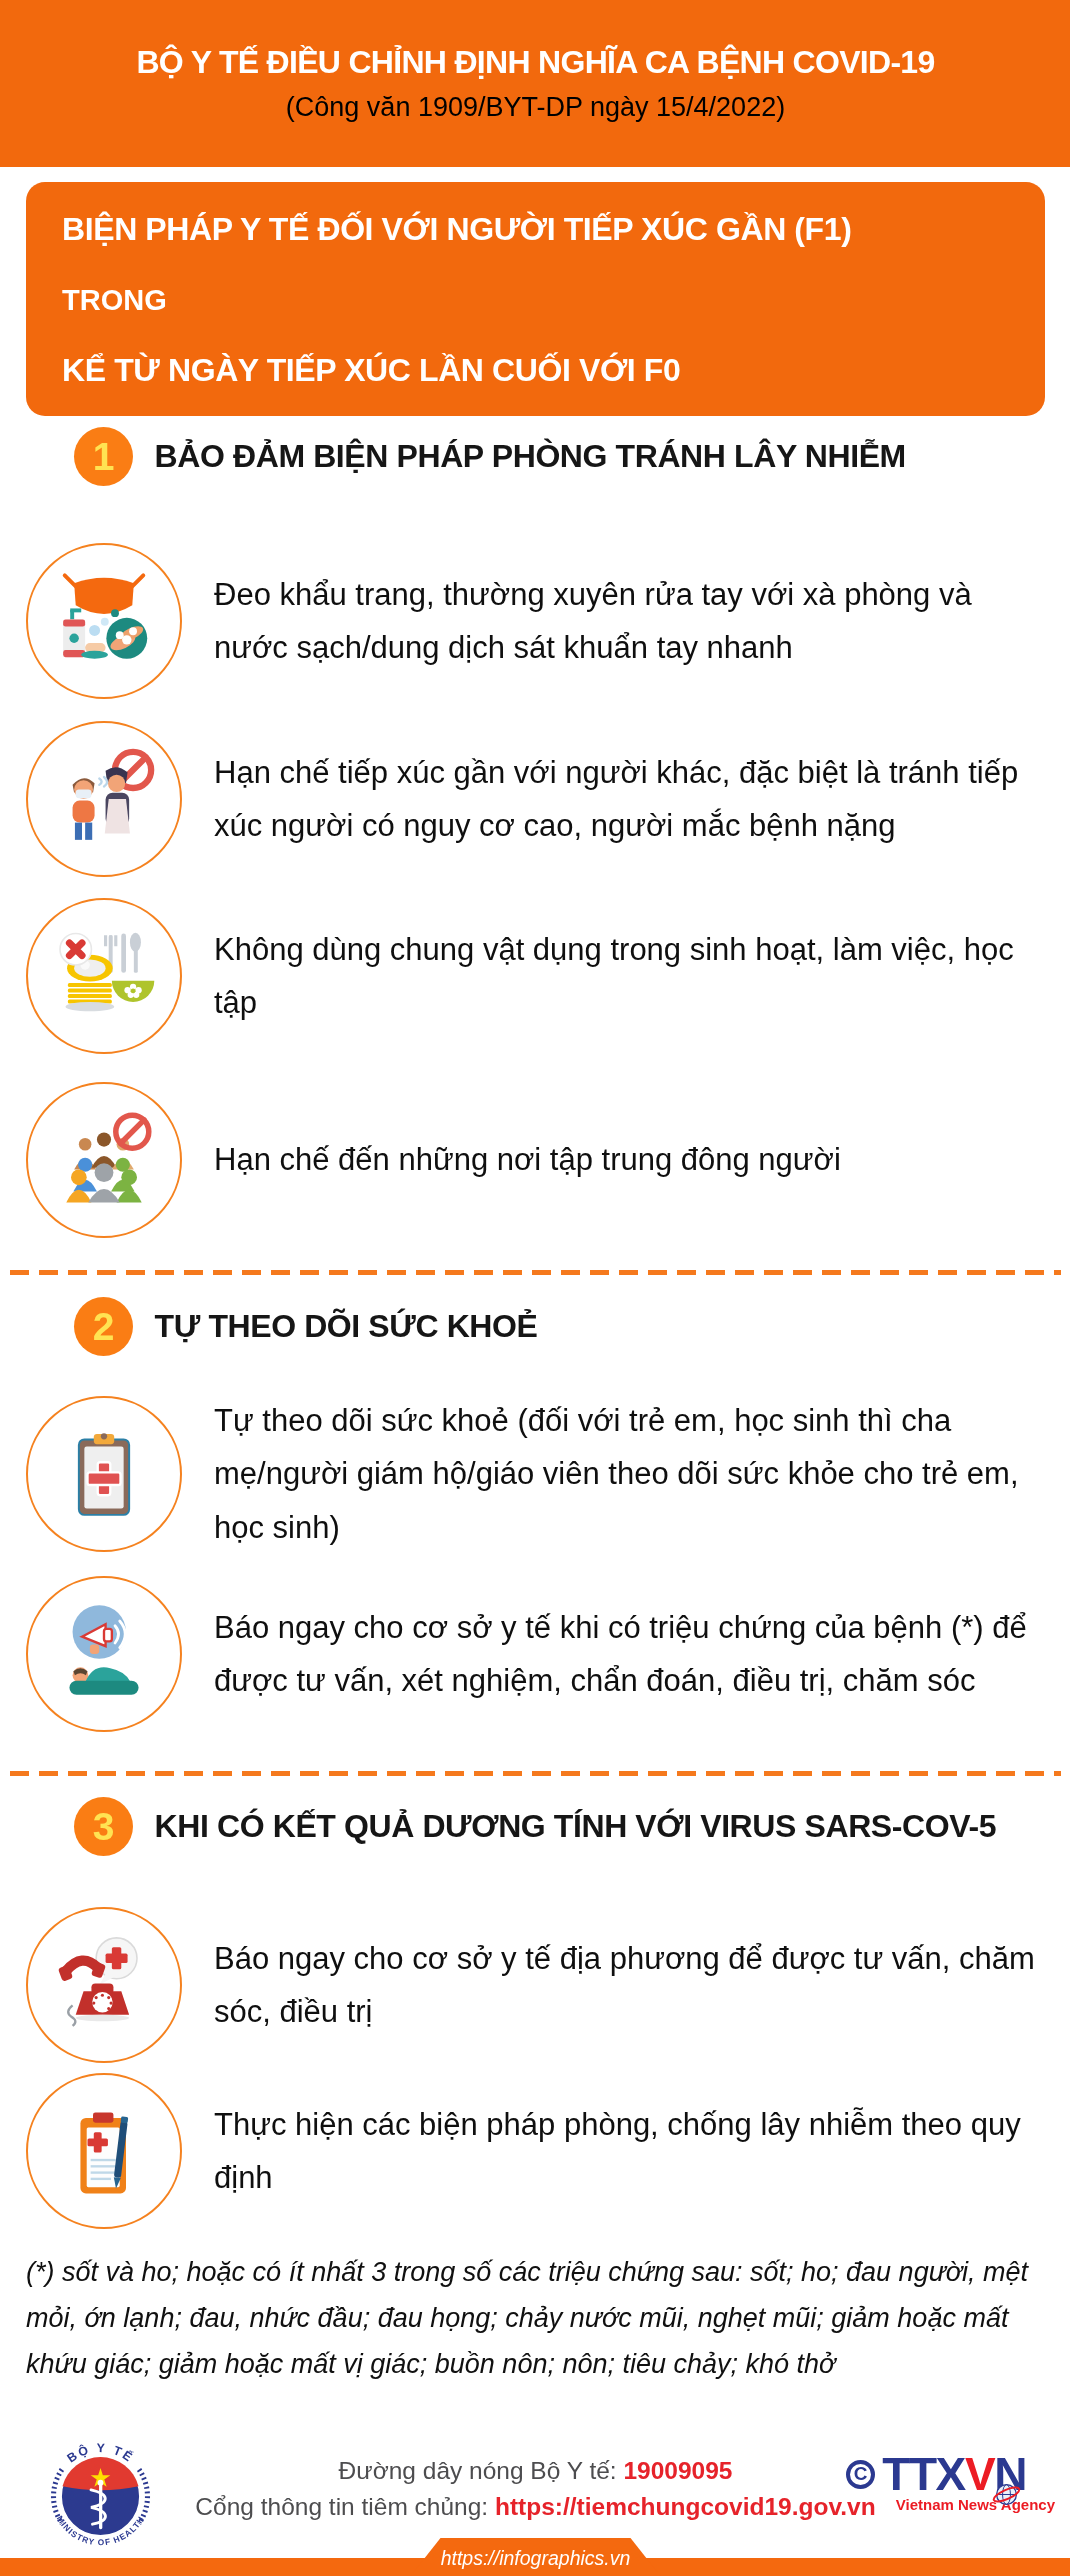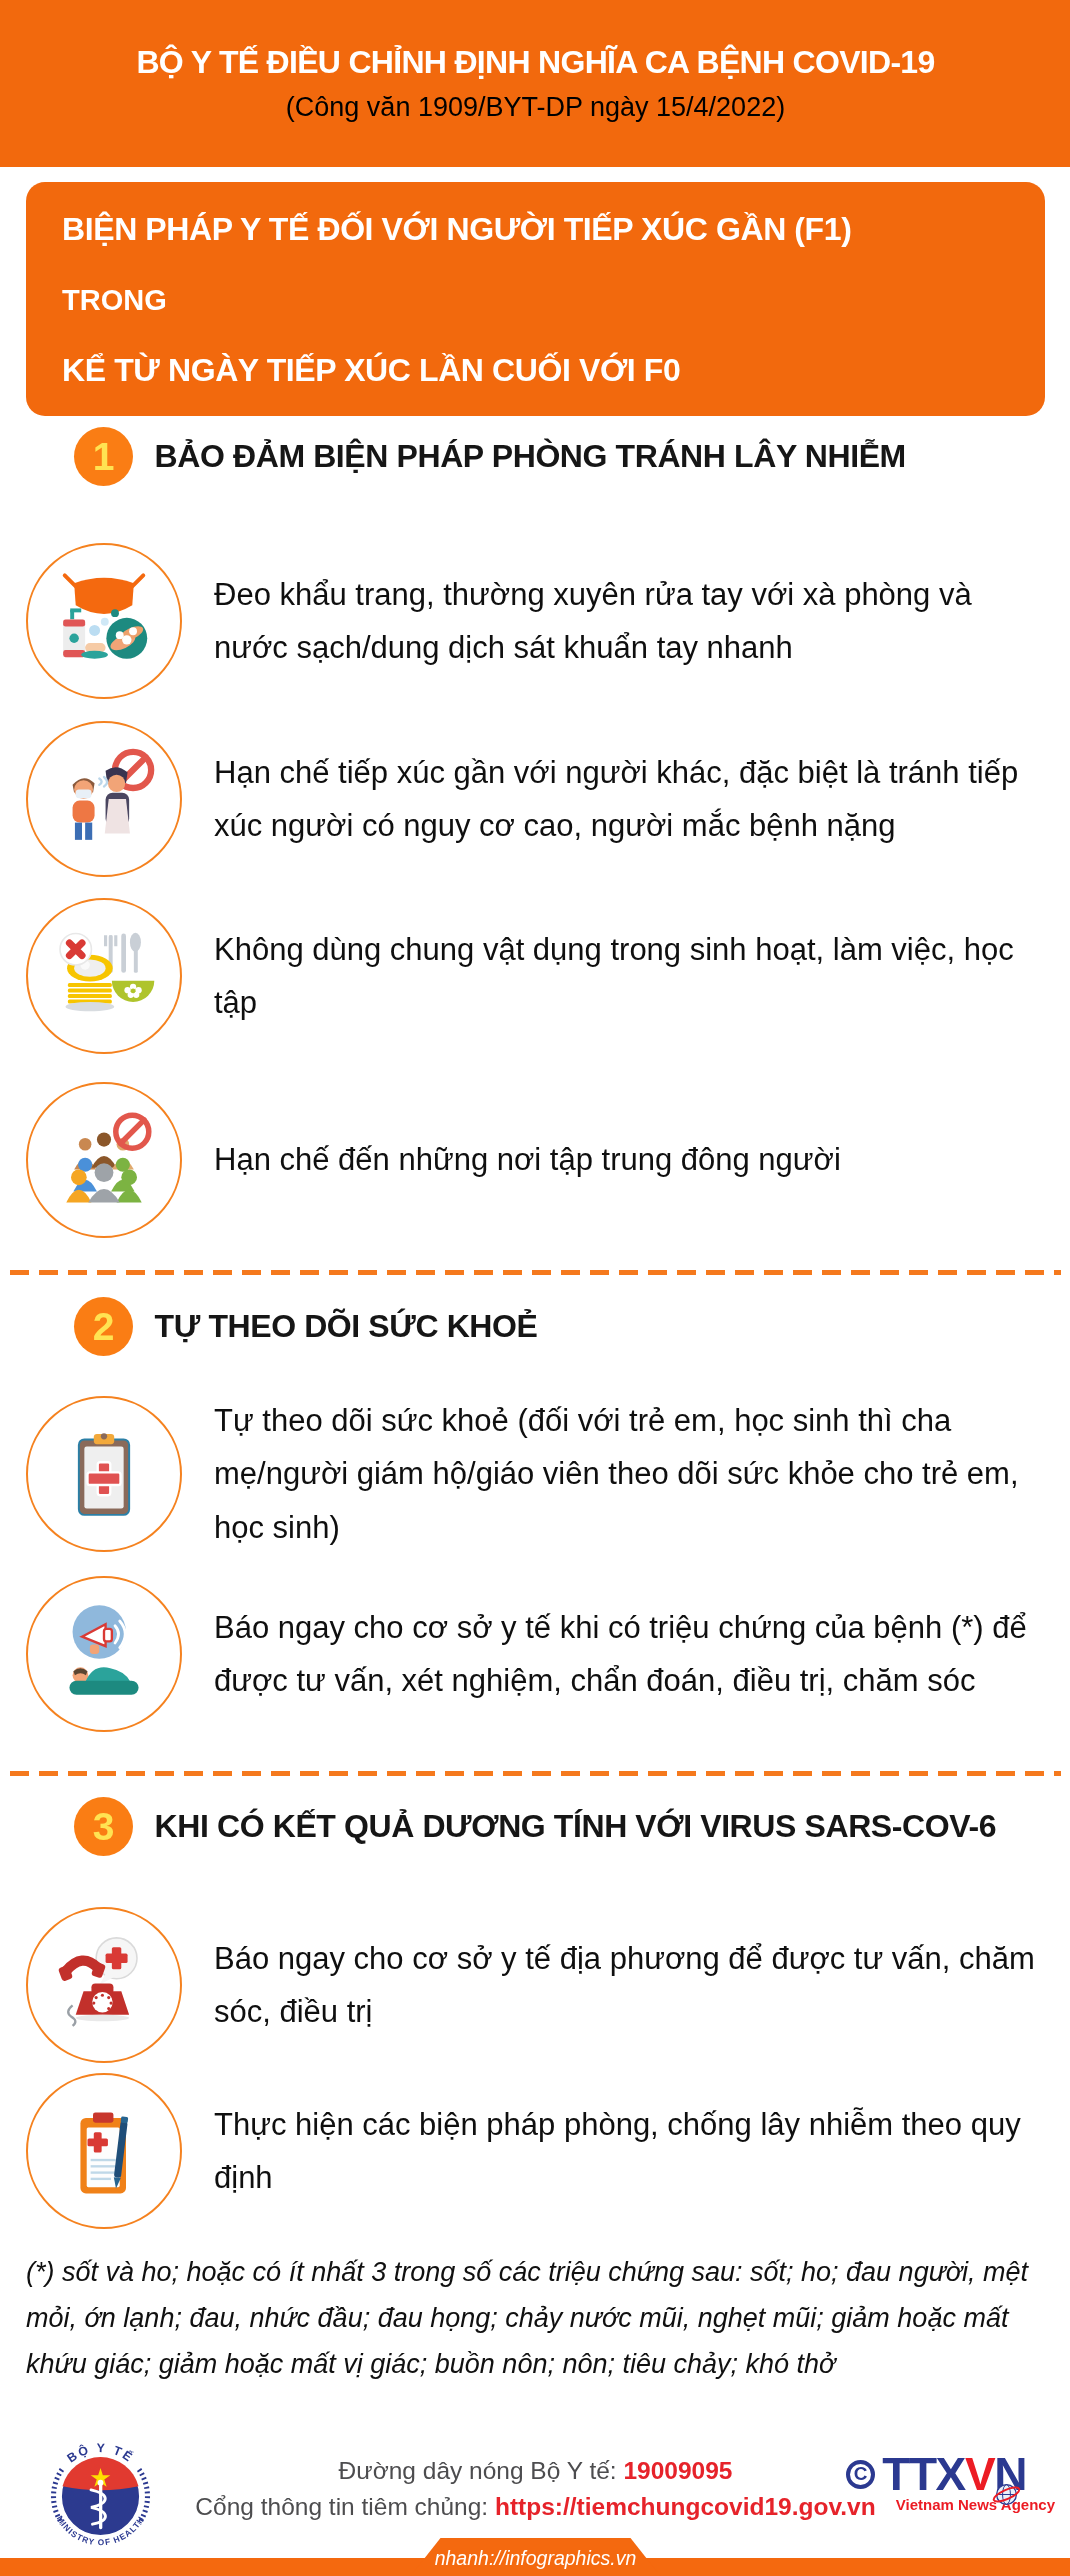--- a/index.html
+++ b/index.html
@@ -231,21 +231,21 @@
         <rect x="26" y="104" width="88" height="18" rx="9" fill="#1D8A80"></rect>
       </svg>
     </div>
     <div class="item-text">Báo ngay cho cơ sở y tế khi có triệu chứng của bệnh (*) để được tư vấn, xét nghiệm, chẩn đoán, điều trị, chăm sóc</div>
   </div>
 
   <div class="divider" style="top:1771px"></div>
 
   <div class="sec-head" style="top:1797px">
     <div class="num-circle">3</div>
-    <div class="sec-title">KHI CÓ KẾT QUẢ DƯƠNG TÍNH VỚI VIRUS SARS-COV-6</div>
+    <div class="sec-title">KHI CÓ KẾT QUẢ DƯƠNG TÍNH VỚI VIRUS SARS-COV-5</div>
   </div>
 
   <div class="item" style="top:1907px">
     <div class="icon-circle">
       <svg viewBox="0 0 140 140" width="110" height="110" aria-hidden="true">
         <circle cx="86" cy="36" r="26" fill="#F6F6F6" stroke="#DADADA" stroke-width="2"></circle>
         <path d="M72 56 L64 70 L82 60 Z" fill="#F6F6F6"></path>
         <rect x="80" y="22" width="12" height="28" rx="2" fill="#D93A35"></rect>
         <rect x="72" y="30" width="28" height="12" rx="2" fill="#D93A35"></rect>
         <path d="M22 52 Q42 28 62 48" stroke="#C2302B" stroke-width="13" fill="none" stroke-linecap="round"></path>
@@ -330,17 +330,17 @@
               <ellipse cx="22" cy="22" rx="6" ry="15" fill="none" stroke="#2B3990" stroke-width="1.5"></ellipse>
               <line x1="7" y1="22" x2="37" y2="22" stroke="#2B3990" stroke-width="1.5"></line>
               <ellipse cx="22" cy="22" rx="21" ry="7" fill="none" stroke="#EC1C24" stroke-width="3" transform="rotate(-24 22 22)"></ellipse>
             </svg></span></span>
     </div>
     <div class="agency">Vietnam News Agency</div>
   </div>
 
   <div class="infobar"></div>
   <div class="infobar-bump">
-    <span>nhanh://infographics.vn</span>
+    <span>https://infographics.vn</span>
   </div>
 
 </div>
 
 
 </body></html>

